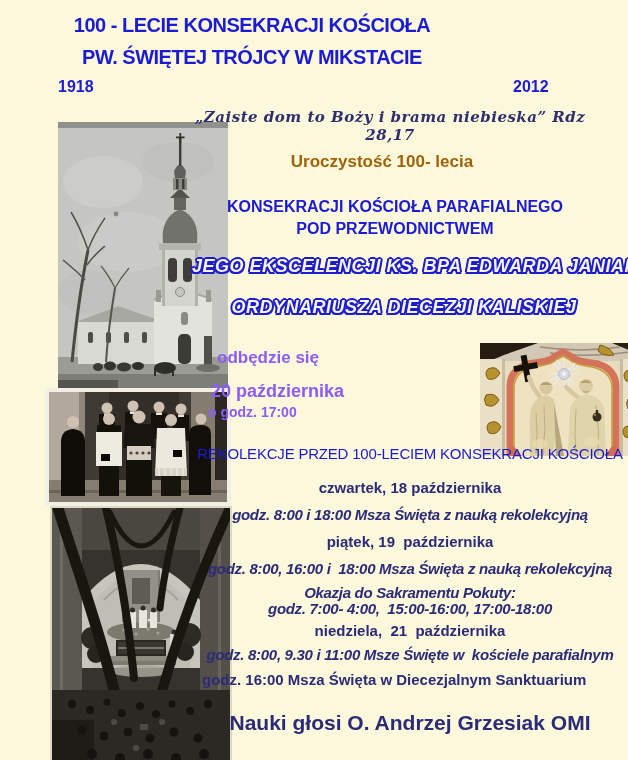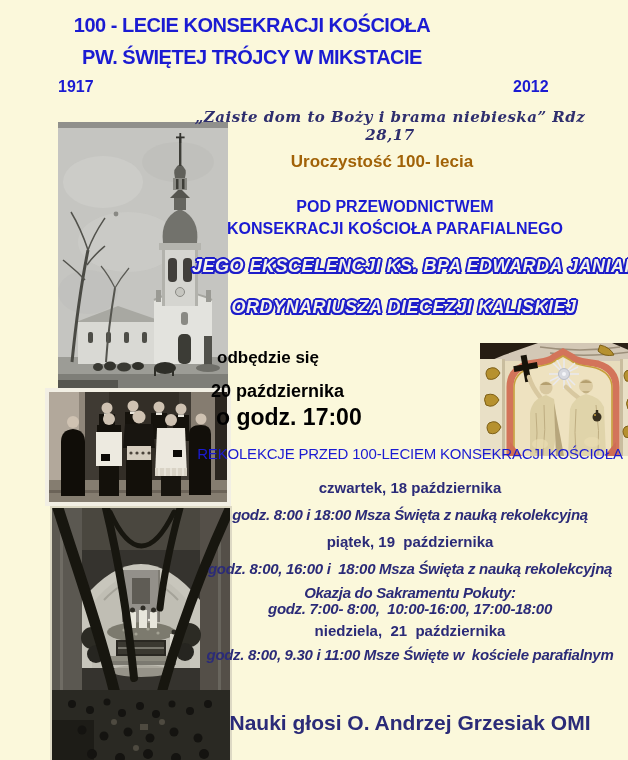--- a/index.html
+++ b/index.html
@@ -25,24 +25,24 @@
          font-size:16px;font-weight:bold;color:#1B1BD2;line-height:22px;}
 
   .wordart{width:424px;text-align:center;font-size:18px;font-weight:bold;font-style:italic;
          letter-spacing:0.5px;color:#F5F2E8;white-space:nowrap;
          text-shadow:-2px 0 0 #1D1DC9, 2px 0 0 #1D1DC9, 0 -2px 0 #1D1DC9, 0 2px 0 #1D1DC9,
                      -1.5px -1.5px 0 #1D1DC9, 1.5px -1.5px 0 #1D1DC9,
                      -1.5px 1.5px 0 #1D1DC9, 1.5px 1.5px 0 #1D1DC9;}
   .wordart1{left:192px;top:256px;}
   .wordart2{left:192px;top:297px;}
 
-  .when{font-size:17px;font-weight:bold;color:#000000;}
+  .when{font-size:17px;font-weight:bold;color:#8b5cf6;}
   .when1{left:217px;top:348px;}
   .when2{left:211px;top:381px;font-size:18px;}
-  .when3{left:208px;top:404px;font-size:23px;margin-left:8px;}
+  .when3{left:208px;top:404px;font-size:14px;}
 
   .h-rekolekcje{left:192px;top:445px;width:436px;text-align:center;white-space:nowrap;
          font-size:15px;font-weight:normal;color:#1B1BD2;letter-spacing:-0.2px;}
 
   .sched{left:192px;width:436px;text-align:center;color:#2B2B78;font-weight:bold;}
   .day{font-size:15px;}
   .mass{font-size:15px;font-style:italic;letter-spacing:-0.3px;}
   .d1{top:479px;} .m1{top:506px;} .d2{top:533px;} .m2{top:560px;}
   .ok1{top:584px;font-style:italic;} .ok2{top:600px;}
   .d3{top:622px;} .m3{top:646px;}
@@ -60,21 +60,21 @@
 </style>
 </head>
 <body>
 
 <div class="poster">
 
   <div class="abs title-block">
     <div class="title-line">100 - LECIE KONSEKRACJI KOŚCIOŁA</div>
     <div class="title-line">PW. ŚWIĘTEJ TRÓJCY W MIKSTACIE</div>
   </div>
-  <div class="abs year year-left">1917</div>
+  <div class="abs year year-left">1918</div>
   <div class="abs year year-right">2012</div>
 
   <figure class="abs photo ph1">
     <svg width="170" height="266" viewBox="0 0 170 266">
       <rect width="170" height="266" fill="#c5c5c1"></rect>
       <ellipse cx="45" cy="60" rx="40" ry="26" fill="#d2d2ce" opacity="0.55"></ellipse>
       <ellipse cx="120" cy="40" rx="36" ry="20" fill="#b9b9b5" opacity="0.4"></ellipse>
       <ellipse cx="70" cy="120" rx="50" ry="30" fill="#cfcfcb" opacity="0.5"></ellipse>
       <ellipse cx="30" cy="170" rx="30" ry="22" fill="#bcbcb8" opacity="0.4"></ellipse>
       <circle cx="58" cy="92" r="2.4" fill="#6e6e68" opacity="0.7"></circle>
@@ -276,22 +276,22 @@
           <circle cx="110" cy="214" r="3"></circle>
           <circle cx="84" cy="240" r="3"></circle>
         <rect x="88" y="216" width="8" height="6"></rect>
       </g>
     </svg>
   </figure>
 
   <div class="abs quote">„Zaiste dom to Boży i brama niebieska” Rdz 28,17</div>
   <div class="abs h-uroczystosc">Uroczystość 100- lecia</div>
   <div class="abs h-konsekracji">
+    <div>KONSEKRACJI KOŚCIOŁA PARAFIALNEGO</div>
     <div>POD PRZEWODNICTWEM</div>
-    <div>KONSEKRACJI KOŚCIOŁA PARAFIALNEGO</div>
   </div>
   <div class="abs wordart wordart1">JEGO EKSCELENCJI KS. BPA EDWARDA JANIAKA</div>
   <div class="abs wordart wordart2">ORDYNARIUSZA DIECEZJI KALISKIEJ</div>
   <div class="abs when when1">odbędzie się</div>
   <div class="abs when when2">20 października</div>
   <div class="abs when when3">o godz. 17:00</div>
 
   <figure class="abs photo ph4">
     <svg width="165" height="113" viewBox="0 0 165 113">
       <rect width="165" height="113" fill="#e7dcbd"></rect>
@@ -360,18 +360,19 @@
     </svg>
   </figure>
 
   <div class="abs h-rekolekcje">REKOLEKCJE PRZED 100-LECIEM KONSEKRACJI KOŚCIOŁA</div>
 
   <div class="abs sched day  d1 pre">czwartek, 18 października</div>
   <div class="abs sched mass m1 pre">godz. 8:00 i 18:00 Msza Święta z nauką rekolekcyjną</div>
   <div class="abs sched day  d2 pre">piątek, 19  października</div>
   <div class="abs sched mass m2 pre">godz. 8:00, 16:00 i  18:00 Msza Święta z nauką rekolekcyjną</div>
   <div class="abs sched mass ok1 pre">Okazja do Sakramentu Pokuty:</div>
-  <div class="abs sched mass ok2 pre">godz. 7:00- 8:00,  10:00-16:00, 17:00-18:00</div>
+  <div class="abs sched mass ok2 pre">godz. 7:00- 4:00,  15:00-16:00, 17:00-18:00</div>
   <div class="abs sched day  d3 pre">niedziela,  21  października</div>
   <div class="abs sched mass m3 pre">godz. 8:00, 9.30 i 11:00 Msze Święte w  kościele parafialnym</div>
+  <div class="abs sched day  sanct1 pre">godz. 16:00 Msza Święta w Diecezjalnym Sanktuarium</div>
   <div class="abs sched preacher pre">Nauki głosi O. Andrzej Grzesiak OMI</div>
 
 </div>
 
 </body></html>

